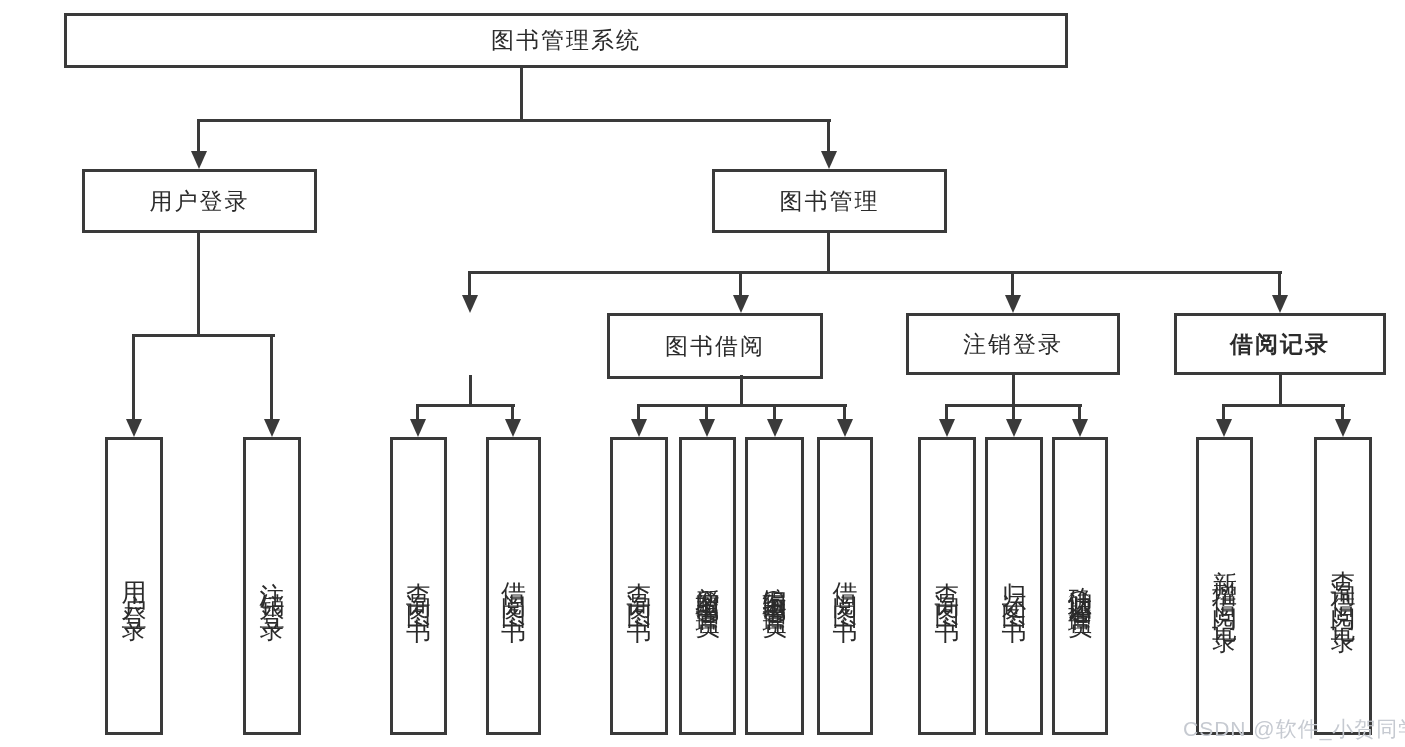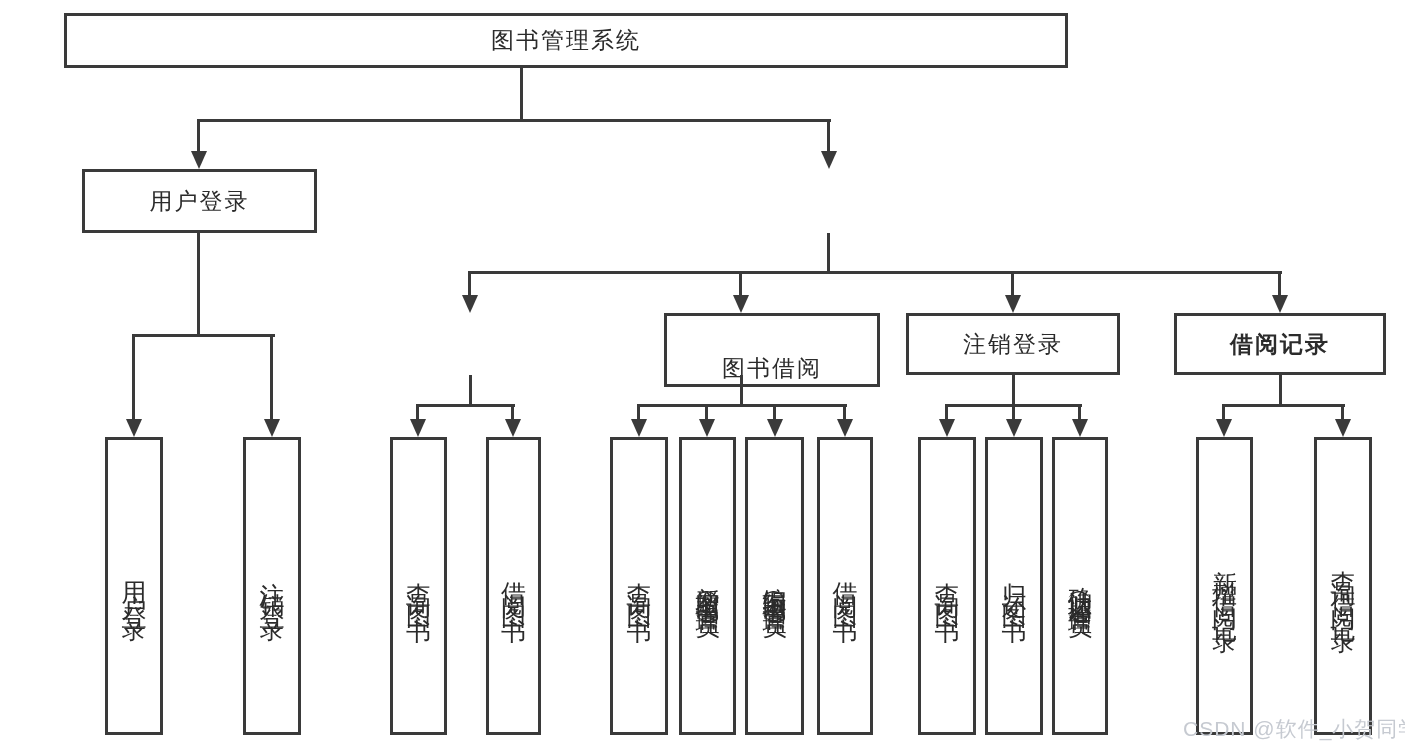--- a/index.html
+++ b/index.html
@@ -72,40 +72,43 @@
   <div class="vline" style="left:520px;top:68px;height:53px;"></div>
   <div class="hline" style="left:198px;top:119px;width:633px;"></div>
   <div class="vline" style="left:197px;top:119px;height:33px;"></div>
   <div class="arrow" style="left:191px;top:151px;"></div>
   <div class="vline" style="left:827px;top:119px;height:33px;"></div>
   <div class="arrow" style="left:821px;top:151px;"></div>
 
   <div class="box" style="left:82px;top:169px;width:235px;height:64px;">
     <span class="h-label">用户登录</span>
   </div>
+  <div class="box" style="left:712px;top:169px;width:235px;height:64px;">
+    <span class="h-label">图书管理</span>
+  </div>
 
   <div class="vline" style="left:197px;top:233px;height:104px;"></div>
   <div class="hline" style="left:133px;top:334px;width:142px;"></div>
   <div class="vline" style="left:132px;top:334px;height:85px;"></div>
   <div class="arrow" style="left:126px;top:419px;"></div>
   <div class="vline" style="left:270px;top:334px;height:85px;"></div>
   <div class="arrow" style="left:264px;top:419px;"></div>
 
   <div class="vline" style="left:827px;top:233px;height:41px;"></div>
   <div class="hline" style="left:470px;top:271px;width:812px;"></div>
   <div class="vline" style="left:468px;top:271px;height:26px;"></div>
   <div class="arrow" style="left:462px;top:295px;"></div>
   <div class="vline" style="left:739px;top:271px;height:26px;"></div>
   <div class="arrow" style="left:733px;top:295px;"></div>
   <div class="vline" style="left:1011px;top:271px;height:26px;"></div>
   <div class="arrow" style="left:1005px;top:295px;"></div>
   <div class="vline" style="left:1278px;top:271px;height:26px;"></div>
   <div class="arrow" style="left:1272px;top:295px;"></div>
 
-  <div class="box" style="left:664px;top:313px;width:216px;height:74px;align-items:flex-end;">
+  <div class="box" style="left:607px;top:313px;width:216px;height:66px;">
     <span class="h-label">图书借阅</span>
   </div>
   <div class="box" style="left:906px;top:313px;width:214px;height:62px;">
     <span class="h-label">注销登录</span>
   </div>
   <div class="box" style="left:1174px;top:313px;width:212px;height:62px;font-weight:bold;">
     <span class="h-label">借阅记录</span>
   </div>
 
   <div class="vline" style="left:469px;top:375px;height:32px;"></div>

